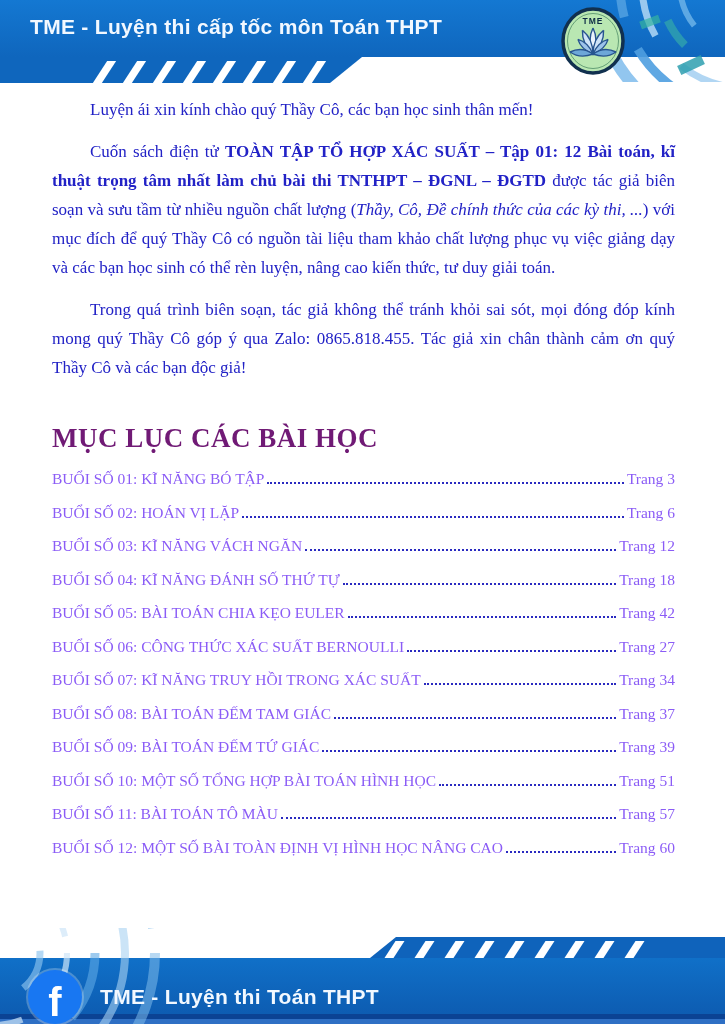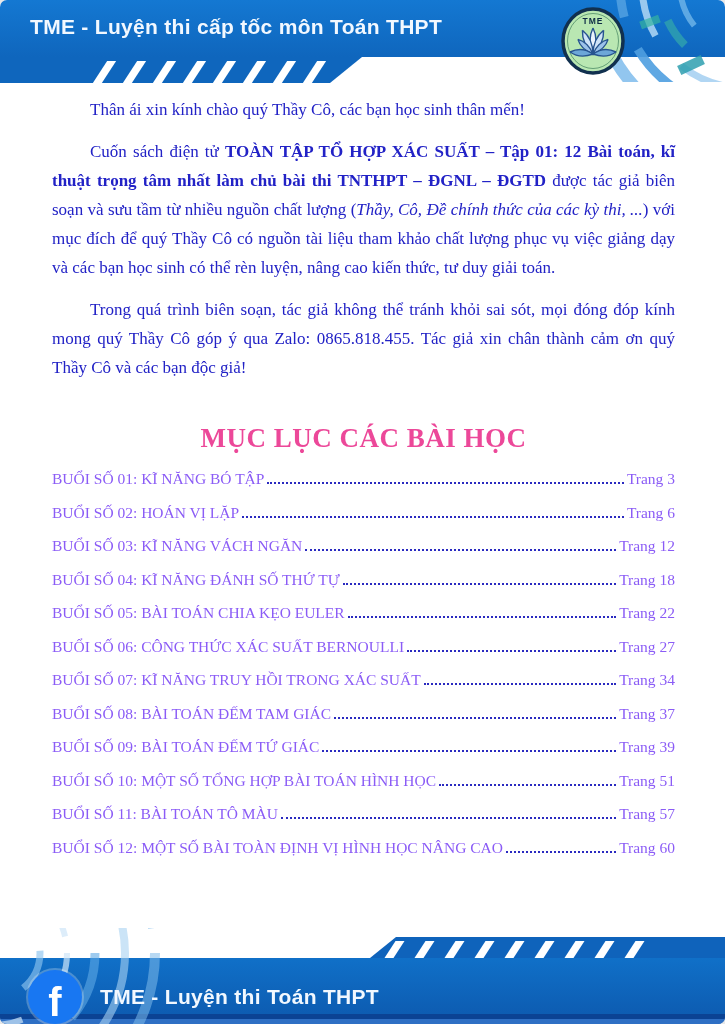--- a/index.html
+++ b/index.html
@@ -1,20 +1,19 @@
 <!DOCTYPE html>
 <html lang="vi"><head>
 <meta charset="utf-8">
 <style>
   html,body{margin:0;padding:0;background:#e8e8e8;}
   .page{
     position:relative;width:725px;height:1024px;margin:0 auto;
     background:#ffffff;overflow:hidden;
     font-family:"Liberation Serif", serif;
-    border-radius:7px;
   }
   
   .header-bar{
     position:absolute;left:0;top:0;width:725px;height:57px;
     background:linear-gradient(180deg,#1478d2 0%,#0f66bd 100%);
   }
   .header-title{
     position:absolute;left:30px;top:15px;
     font-family:"Liberation Sans", sans-serif;font-weight:bold;
     font-size:21px;color:#f2f8ff;letter-spacing:.3px;white-space:nowrap;
@@ -38,21 +37,21 @@
     color:#2222c6;
   }
   .para{
     margin:0 0 13px 0;font-size:17px;line-height:29px;
     text-align:justify;text-indent:38px;
   }
   .para b{font-weight:bold;}
   .para i{}
   .toc-heading{
     margin:41px 0 16px 0;font-size:27px;font-weight:bold;
-    color:#ec4899;letter-spacing:.5px;text-indent:0;text-align:center;
+    color:#701a75;letter-spacing:.5px;text-indent:0;
   }
   .toc-list{margin-top:2px;}
   .toc-row{display:flex;align-items:baseline;height:33.5px;font-size:15.5px;color:#8b5cf6;}
   .toc-label{white-space:nowrap;}
   .toc-leader{flex:1;border-bottom:2px dotted #2a2ac0;margin:0 3px 4px 3px;min-width:20px;}
   .toc-page{white-space:nowrap;}
   
   .footer-band-top{
     position:absolute;left:370px;right:0;top:937px;height:21px;
     background:#0f63bb;
@@ -126,21 +125,21 @@
         <path d="M33 22 Q27 34 33 48 Q39 34 33 22" fill="#cfe3f7" transform="rotate(-24 33 48)"></path>
         <path d="M33 27 Q28 36 33 48 Q38 36 33 27" fill="#9dc3ea" transform="rotate(46 33 48)"></path>
         <path d="M33 27 Q28 36 33 48 Q38 36 33 27" fill="#9dc3ea" transform="rotate(-46 33 48)"></path>
         <path d="M10 46 Q22 40 33 48 Q20 53 10 46" fill="#6da7d8"></path>
         <path d="M56 46 Q44 40 33 48 Q46 53 56 46" fill="#6da7d8"></path>
       </g>
     </svg>
   </div>
 
   <div class="content">
-    <p class="para">Thân ái xin kính chào quý Thầy Cô, các bạn học sinh thân mến!</p>
+    <p class="para">Luyện ái xin kính chào quý Thầy Cô, các bạn học sinh thân mến!</p>
     <p class="para"><span>Cuốn sách điện tử </span><b>TOÀN TẬP TỔ HỢP XÁC SUẤT – Tập 01: 12 Bài toán, kĩ thuật trọng tâm nhất làm chủ bài thi TNTHPT – ĐGNL – ĐGTD</b><span> được tác giả biên soạn và sưu tầm từ nhiều nguồn chất lượng (</span><i>Thầy, Cô, Đề chính thức của các kỳ thi, ...</i><span>) với mục đích để quý Thầy Cô có nguồn tài liệu tham khảo chất lượng phục vụ việc giảng dạy và các bạn học sinh có thể rèn luyện, nâng cao kiến thức, tư duy giải toán.</span></p>
     <p class="para">Trong quá trình biên soạn, tác giả không thể tránh khỏi sai sót, mọi đóng đóp kính mong quý Thầy Cô góp ý qua Zalo: 0865.818.455. Tác giả xin chân thành cảm ơn quý Thầy Cô và các bạn độc giả!</p>
 
     <h1 class="toc-heading">MỤC LỤC CÁC BÀI HỌC</h1>
 
     <div class="toc-list" id="toc-list">
         <div class="toc-row">
           <span class="toc-label">BUỔI SỐ 01: KĨ NĂNG BÓ TẬP</span>
           <span class="toc-leader"></span>
           <span class="toc-page">Trang 3</span>
@@ -156,21 +155,21 @@
           <span class="toc-page">Trang 12</span>
         </div>
         <div class="toc-row">
           <span class="toc-label">BUỔI SỐ 04: KĨ NĂNG ĐÁNH SỐ THỨ TỰ</span>
           <span class="toc-leader"></span>
           <span class="toc-page">Trang 18</span>
         </div>
         <div class="toc-row">
           <span class="toc-label">BUỔI SỐ 05: BÀI TOÁN CHIA KẸO EULER</span>
           <span class="toc-leader"></span>
-          <span class="toc-page">Trang 22</span>
+          <span class="toc-page">Trang 42</span>
         </div>
         <div class="toc-row">
           <span class="toc-label">BUỔI SỐ 06: CÔNG THỨC XÁC SUẤT BERNOULLI</span>
           <span class="toc-leader"></span>
           <span class="toc-page">Trang 27</span>
         </div>
         <div class="toc-row">
           <span class="toc-label">BUỔI SỐ 07: KĨ NĂNG TRUY HỒI TRONG XÁC SUẤT</span>
           <span class="toc-leader"></span>
           <span class="toc-page">Trang 34</span>

